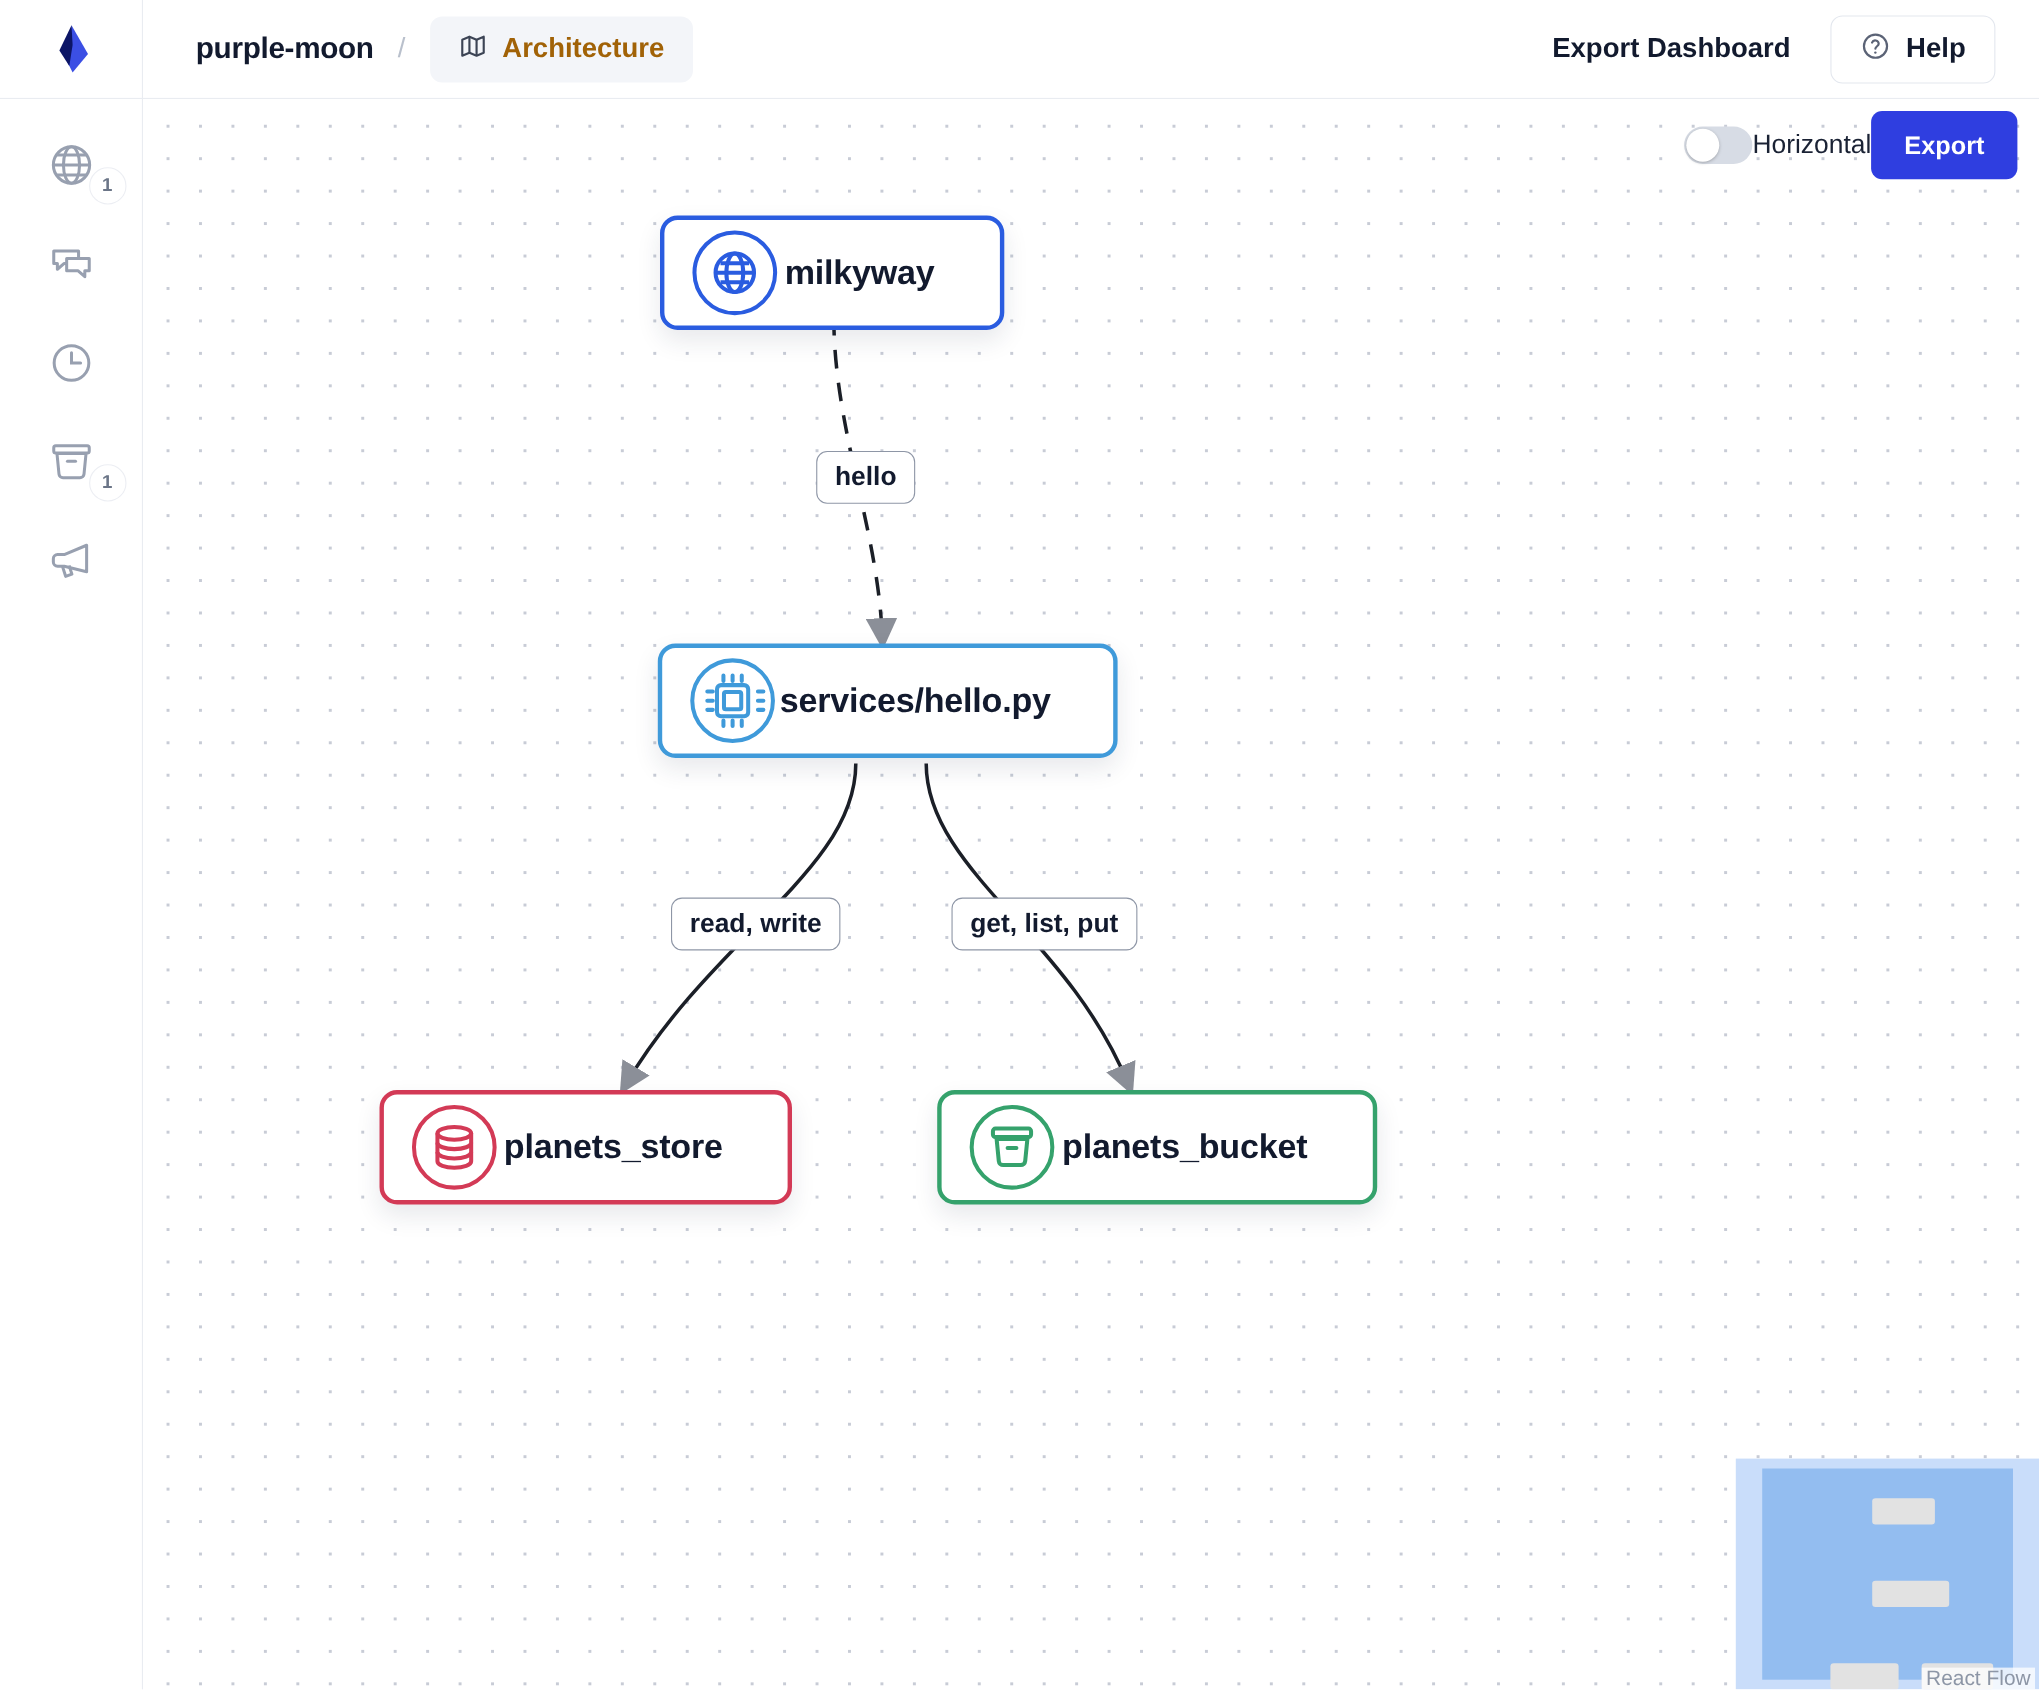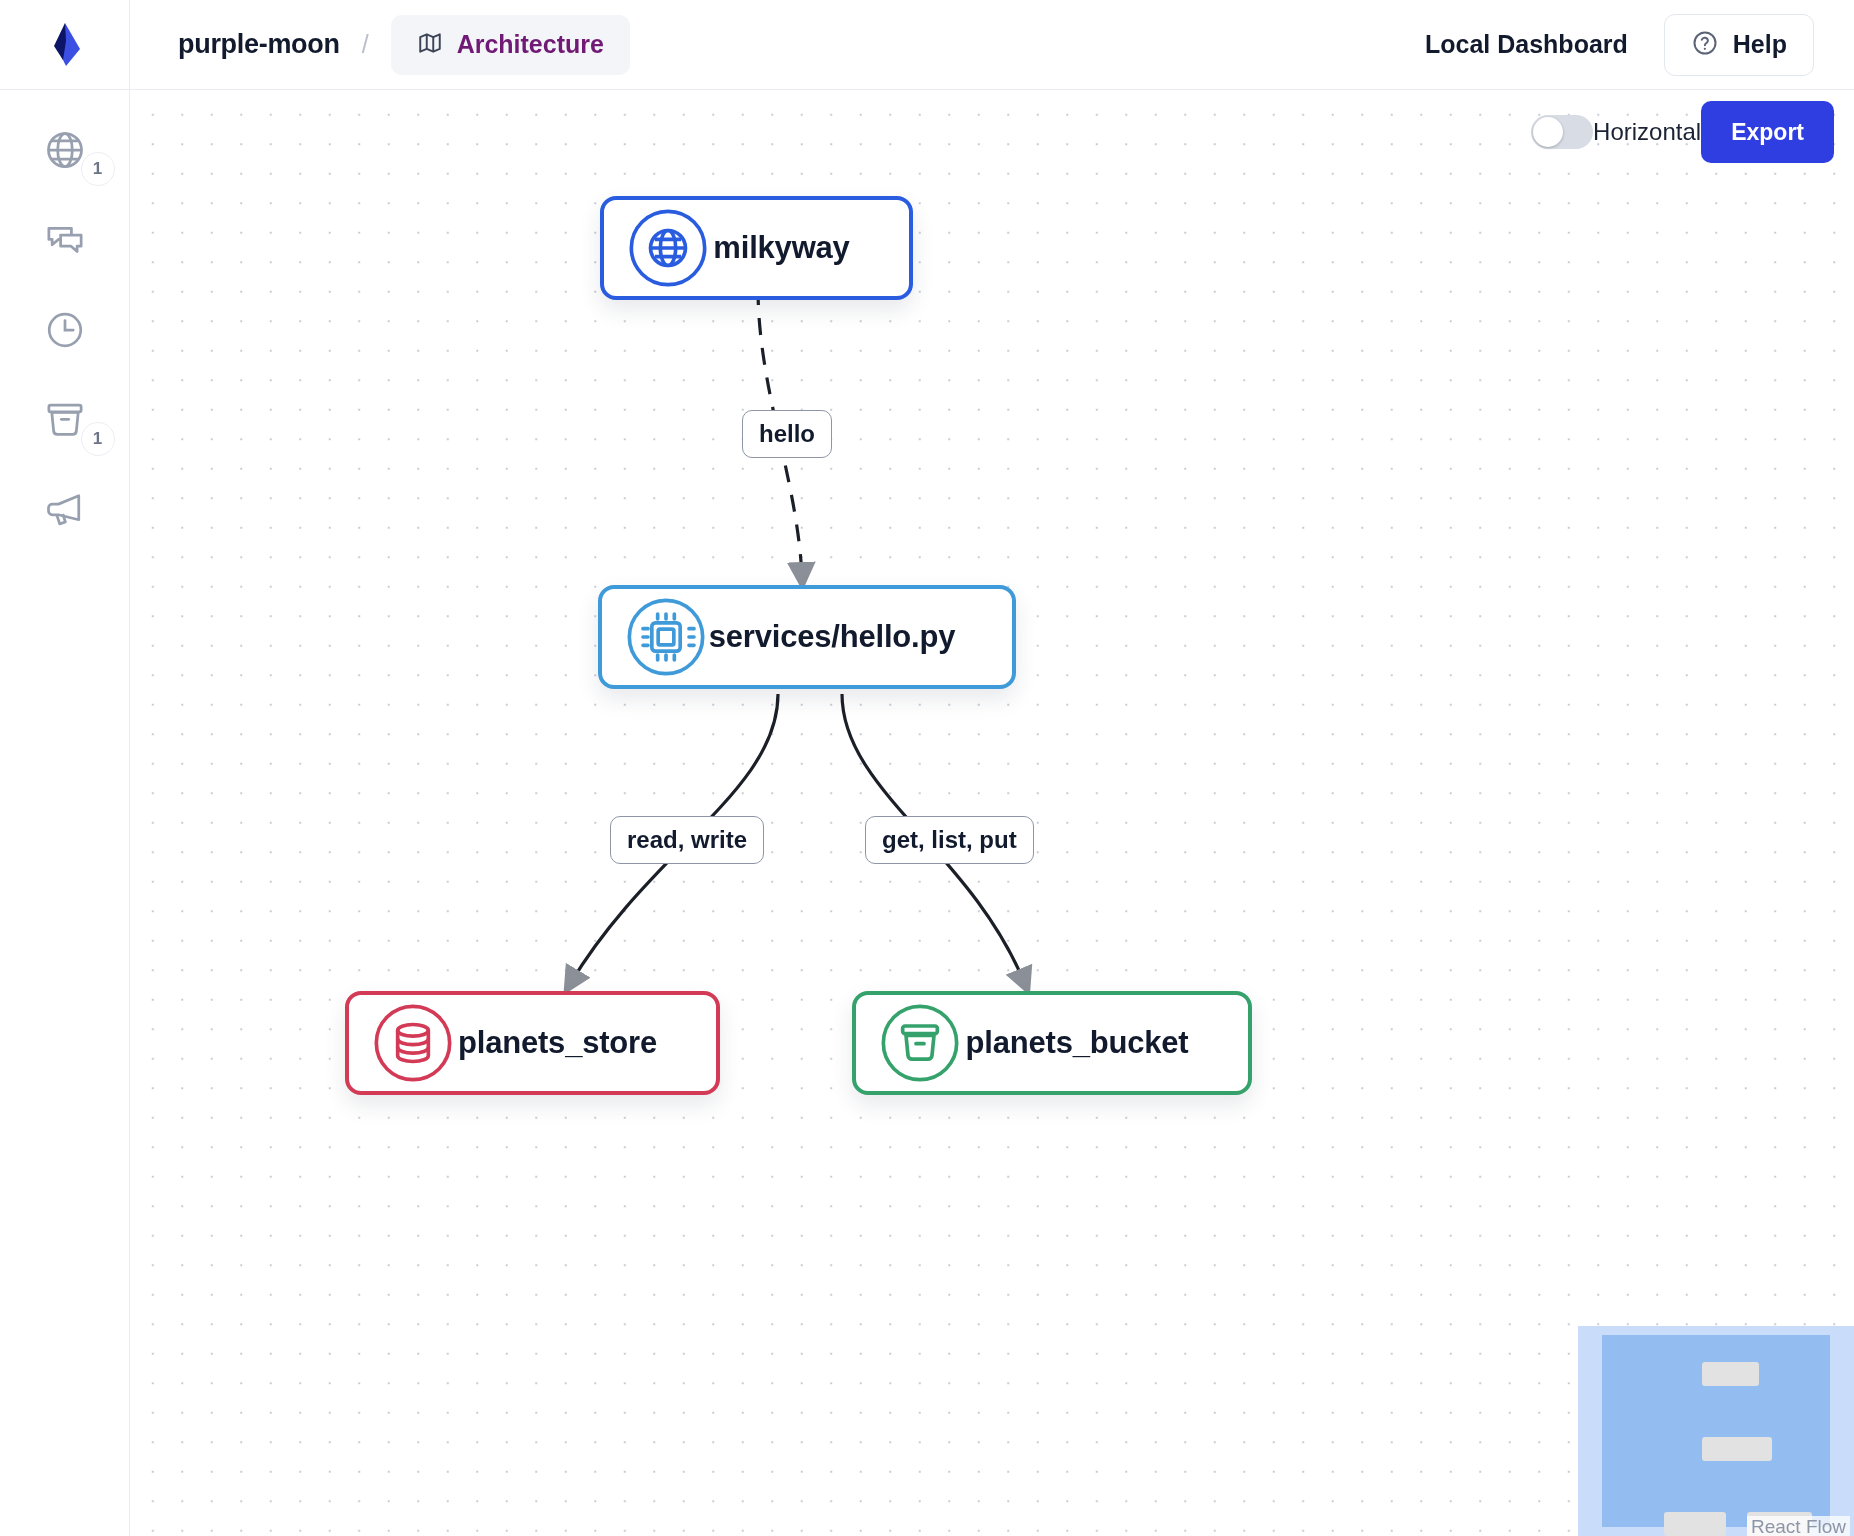--- a/index.html
+++ b/index.html
@@ -29,21 +29,21 @@
   .brand-group { display: flex; align-items: center; gap: 22px; padding-left: 48px; }
   .project-name {
     font-size: 27px; font-weight: 700; color: #121a2e; letter-spacing: -0.3px;
   }
   .crumb-sep { font-size: 25px; color: #b9c0cc; font-weight: 400; }
   .tab-architecture {
     display: flex; align-items: center; gap: 14px;
     height: 60px; padding: 0 26px;
     background: #f3f5f9; border-radius: 11px;
   }
-  .tab-architecture .lbl { font-size: 25px; font-weight: 600; color: #701a75; }
+  .tab-architecture .lbl { font-size: 25px; font-weight: 600; color: #a16207; }
   .header-right {
     margin-left: auto; display: flex; align-items: center; gap: 36px; padding-right: 40px;
   }
   .local-dash { font-size: 25px; font-weight: 700; color: #121a2e; }
   .help-btn {
     display: flex; align-items: center; gap: 14px;
     height: 62px; padding: 0 26px;
     border: 1px solid #e3e7ee; border-radius: 11px; background: #fff;
   }
   .help-btn .lbl { font-size: 25px; font-weight: 700; color: #121a2e; }
@@ -185,21 +185,21 @@
           <svg width="26" height="26" viewBox="0 0 24 24" fill="none" stroke="#3c4455" stroke-width="1.8" stroke-linejoin="round">
             <path d="M9 4 L3 6.5 V20 L9 17.5 L15 20 L21 17.5 V4 L15 6.5 Z"></path>
             <path d="M9 4 V17.5"></path>
               <path d="M15 6.5 V20"></path>
           </svg>
         </span>
         <span class="lbl">Architecture</span>
       </div>
     </div>
     <div class="header-right">
-      <span class="local-dash">Local Dashboard</span>
+      <span class="local-dash">Export Dashboard</span>
       <div class="help-btn">
         <span>
           <svg width="28" height="28" viewBox="0 0 24 24" fill="none" stroke="#5b6376" stroke-width="1.7">
             <circle cx="12" cy="12" r="9"></circle>
             <path d="M9.3 9.2a2.7 2.7 0 0 1 5.2.9c0 1.8-2.6 2.1-2.6 3.9" stroke-linecap="round"></path>
             <circle cx="11.9" cy="17" r="0.95" fill="#5b6376" stroke="none"></circle>
           </svg>
         </span>
         <span class="lbl">Help</span>
       </div>

